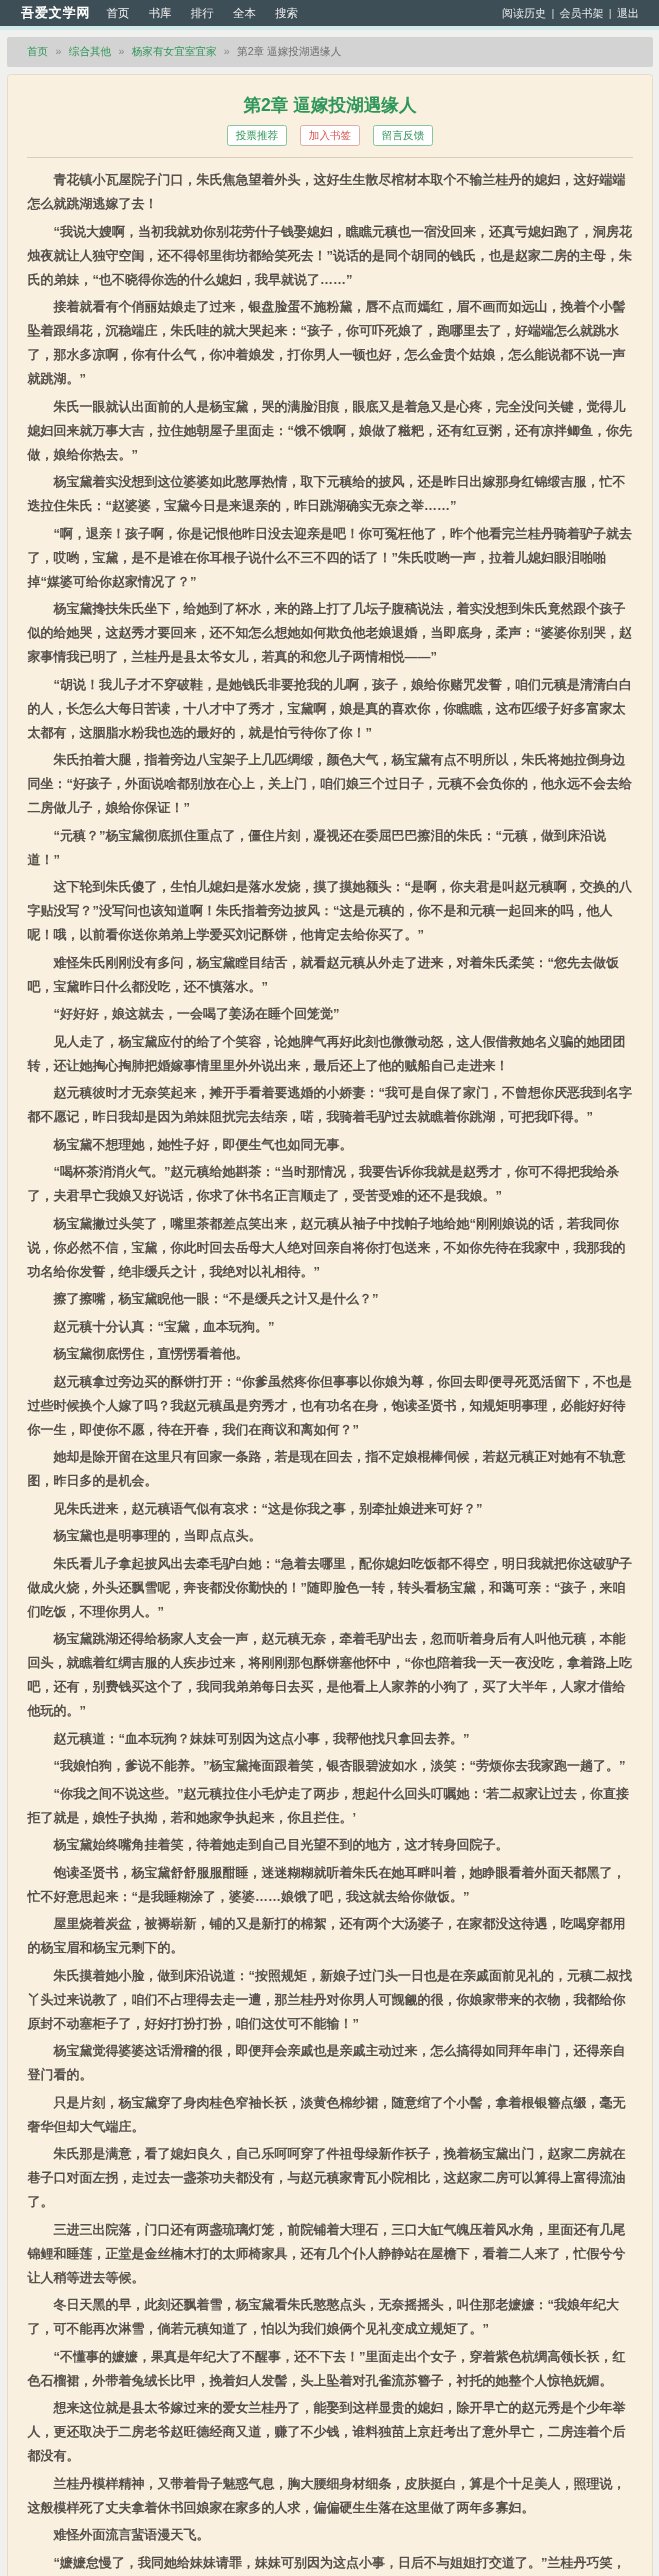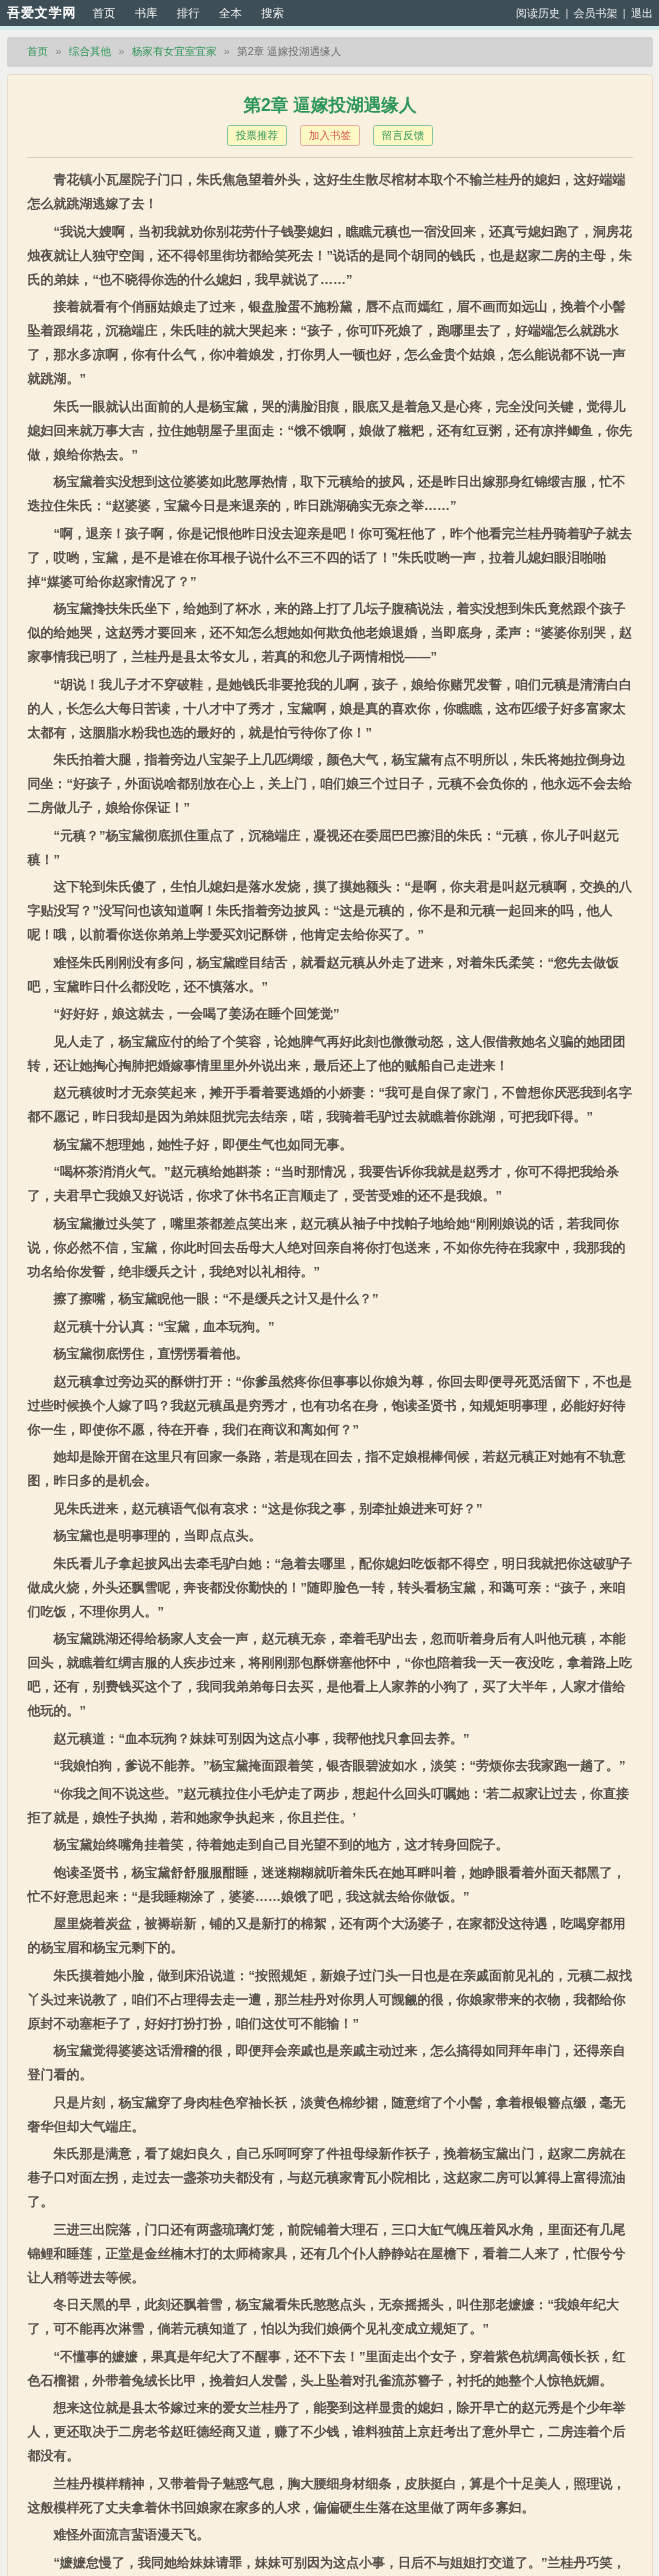--- a/index.html
+++ b/index.html
@@ -4,39 +4,39 @@
 <style>
   * { box-sizing: border-box; }
   html, body { margin:0; padding:0; }
   body {
     width:660px;
     background:#f0f1ee;
     font-family:"Liberation Sans","DejaVu Sans",sans-serif;
     color:#55504a;
   }
   
-  .topbar { background:#3e4e57; height:26px; display:flex; align-items:center; padding:0 7px; }
+  .topbar { background:#3e4e57; height:26px; display:flex; align-items:center; padding:0 21px; }
   .topbar-strip { height:4.4px; background:#d2eaea; }
   .logo { color:#fff; font-weight:bold; font-size:13px; margin-right:16px; letter-spacing:0.9px; cursor:pointer; }
   .main-nav { display:flex; gap:19.4px; flex:1; }
   .main-nav a { color:#f2f2f2; font-size:11.4px; text-decoration:none; cursor:pointer; }
   .user-links { color:#cfd6d9; font-size:11px; display:flex; gap:5.3px; align-items:center; }
   .user-links a { color:#e8ecee; text-decoration:none; cursor:pointer; }
   
   .breadcrumb { margin:7px; background:#d3d3d3; border-radius:2.6px; padding:8px 20px; font-size:10.6px; color:#777; }
   .breadcrumb a { color:#2e9658; text-decoration:none; cursor:pointer; }
   .breadcrumb .sep { margin:0 4.4px; color:#888; }
   .breadcrumb .current { color:#6e6e6e; }
   
   .content-box { margin:0 7px; background:#f9f0e0; border:0.9px solid #e6dcc6; border-radius:3.5px;
                  padding:10.6px 19.4px 12.3px; position:relative; }
   .chapter-title { color:#2e9658; font-size:17.6px; text-align:center; margin:7px 0 8px; font-weight:bold; }
   .actions { text-align:center; margin-bottom:10.6px; }
   .btn { display:inline-block; border:0.9px solid; border-radius:2.6px; padding:2.6px 8px; font-size:10.6px;
-         margin:0 4.4px; background:#fef9c3; text-decoration:none; cursor:pointer; }
+         margin:0 4.4px; background:#ffffff; text-decoration:none; cursor:pointer; }
   .btn.green { color:#2e9658; border-color:#86c5a0; }
   .btn.red   { color:#d9534f; border-color:#e2aba9; }
   .title-divider { border:none; border-top:0.9px solid #d9ceb8; margin:0 0 10.6px; }
   .para { font-size:13px; line-height:24px; color:#55504a; text-indent:2em; margin:0 0 3.5px;font-weight:bold; }
 </style>
 </head>
 <body>
 
 <header class="topbar">
   <span class="logo">吾爱文学网</span>
@@ -81,21 +81,21 @@
 
   <p class="para">青花镇小瓦屋院子门口，朱氏焦急望着外头，这好生生散尽棺材本取个不输兰桂丹的媳妇，这好端端怎么就跳湖逃嫁了去！</p>
       <p class="para">“我说大嫂啊，当初我就劝你别花劳什子钱娶媳妇，瞧瞧元稹也一宿没回来，还真亏媳妇跑了，洞房花烛夜就让人独守空闺，还不得邻里街坊都给笑死去！”说话的是同个胡同的钱氏，也是赵家二房的主母，朱氏的弟妹，“也不晓得你选的什么媳妇，我早就说了……”</p>
       <p class="para">接着就看有个俏丽姑娘走了过来，银盘脸蛋不施粉黛，唇不点而嫣红，眉不画而如远山，挽着个小髻坠着跟绢花，沉稳端庄，朱氏哇的就大哭起来：“孩子，你可吓死娘了，跑哪里去了，好端端怎么就跳水了，那水多凉啊，你有什么气，你冲着娘发，打你男人一顿也好，怎么金贵个姑娘，怎么能说都不说一声就跳湖。”</p>
       <p class="para">朱氏一眼就认出面前的人是杨宝黛，哭的满脸泪痕，眼底又是着急又是心疼，完全没问关键，觉得儿媳妇回来就万事大吉，拉住她朝屋子里面走：“饿不饿啊，娘做了糍粑，还有红豆粥，还有凉拌鲫鱼，你先做，娘给你热去。”</p>
       <p class="para">杨宝黛着实没想到这位婆婆如此憨厚热情，取下元稹给的披风，还是昨日出嫁那身红锦缎吉服，忙不迭拉住朱氏：“赵婆婆，宝黛今日是来退亲的，昨日跳湖确实无奈之举……”</p>
       <p class="para">“啊，退亲！孩子啊，你是记恨他昨日没去迎亲是吧！你可冤枉他了，昨个他看完兰桂丹骑着驴子就去了，哎哟，宝黛，是不是谁在你耳根子说什么不三不四的话了！”朱氏哎哟一声，拉着儿媳妇眼泪啪啪掉“媒婆可给你赵家情况了？”</p>
       <p class="para">杨宝黛搀扶朱氏坐下，给她到了杯水，来的路上打了几坛子腹稿说法，着实没想到朱氏竟然跟个孩子似的给她哭，这赵秀才要回来，还不知怎么想她如何欺负他老娘退婚，当即底身，柔声：“婆婆你别哭，赵家事情我已明了，兰桂丹是县太爷女儿，若真的和您儿子两情相悦——”</p>
       <p class="para">“胡说！我儿子才不穿破鞋，是她钱氏非要抢我的儿啊，孩子，娘给你赌咒发誓，咱们元稹是清清白白的人，长怎么大每日苦读，十八才中了秀才，宝黛啊，娘是真的喜欢你，你瞧瞧，这布匹缎子好多富家太太都有，这胭脂水粉我也选的最好的，就是怕亏待你了你！”</p>
       <p class="para">朱氏拍着大腿，指着旁边八宝架子上几匹绸缎，颜色大气，杨宝黛有点不明所以，朱氏将她拉倒身边同坐：“好孩子，外面说啥都别放在心上，关上门，咱们娘三个过日子，元稹不会负你的，他永远不会去给二房做儿子，娘给你保证！”</p>
-      <p class="para">“元稹？”杨宝黛彻底抓住重点了，沉稳端庄，凝视还在委屈巴巴擦泪的朱氏：“元稹，你儿子叫赵元稹！”</p>
+      <p class="para">“元稹？”杨宝黛彻底抓住重点了，僵住片刻，凝视还在委屈巴巴擦泪的朱氏：“元稹，做到床沿说道！”</p>
       <p class="para">这下轮到朱氏傻了，生怕儿媳妇是落水发烧，摸了摸她额头：“是啊，你夫君是叫赵元稹啊，交换的八字贴没写？”没写问也该知道啊！朱氏指着旁边披风：“这是元稹的，你不是和元稹一起回来的吗，他人呢！哦，以前看你送你弟弟上学爱买刘记酥饼，他肯定去给你买了。”</p>
       <p class="para">难怪朱氏刚刚没有多问，杨宝黛瞠目结舌，就看赵元稹从外走了进来，对着朱氏柔笑：“您先去做饭吧，宝黛昨日什么都没吃，还不慎落水。”</p>
       <p class="para">“好好好，娘这就去，一会喝了姜汤在睡个回笼觉”</p>
       <p class="para">见人走了，杨宝黛应付的给了个笑容，论她脾气再好此刻也微微动怒，这人假借救她名义骗的她团团转，还让她掏心掏肺把婚嫁事情里里外外说出来，最后还上了他的贼船自己走进来！</p>
       <p class="para">赵元稹彼时才无奈笑起来，摊开手看着要逃婚的小娇妻：“我可是自保了家门，不曾想你厌恶我到名字都不愿记，昨日我却是因为弟妹阻扰完去结亲，喏，我骑着毛驴过去就瞧着你跳湖，可把我吓得。”</p>
       <p class="para">杨宝黛不想理她，她性子好，即便生气也如同无事。</p>
       <p class="para">“喝杯茶消消火气。”赵元稹给她斟茶：“当时那情况，我要告诉你我就是赵秀才，你可不得把我给杀了，夫君早亡我娘又好说话，你求了休书名正言顺走了，受苦受难的还不是我娘。”</p>
       <p class="para">杨宝黛撇过头笑了，嘴里茶都差点笑出来，赵元稹从袖子中找帕子地给她“刚刚娘说的话，若我同你说，你必然不信，宝黛，你此时回去岳母大人绝对回亲自将你打包送来，不如你先待在我家中，我那我的功名给你发誓，绝非缓兵之计，我绝对以礼相待。”</p>
       <p class="para">擦了擦嘴，杨宝黛睨他一眼：“不是缓兵之计又是什么？”</p>
       <p class="para">赵元稹十分认真：“宝黛，血本玩狗。”</p>

